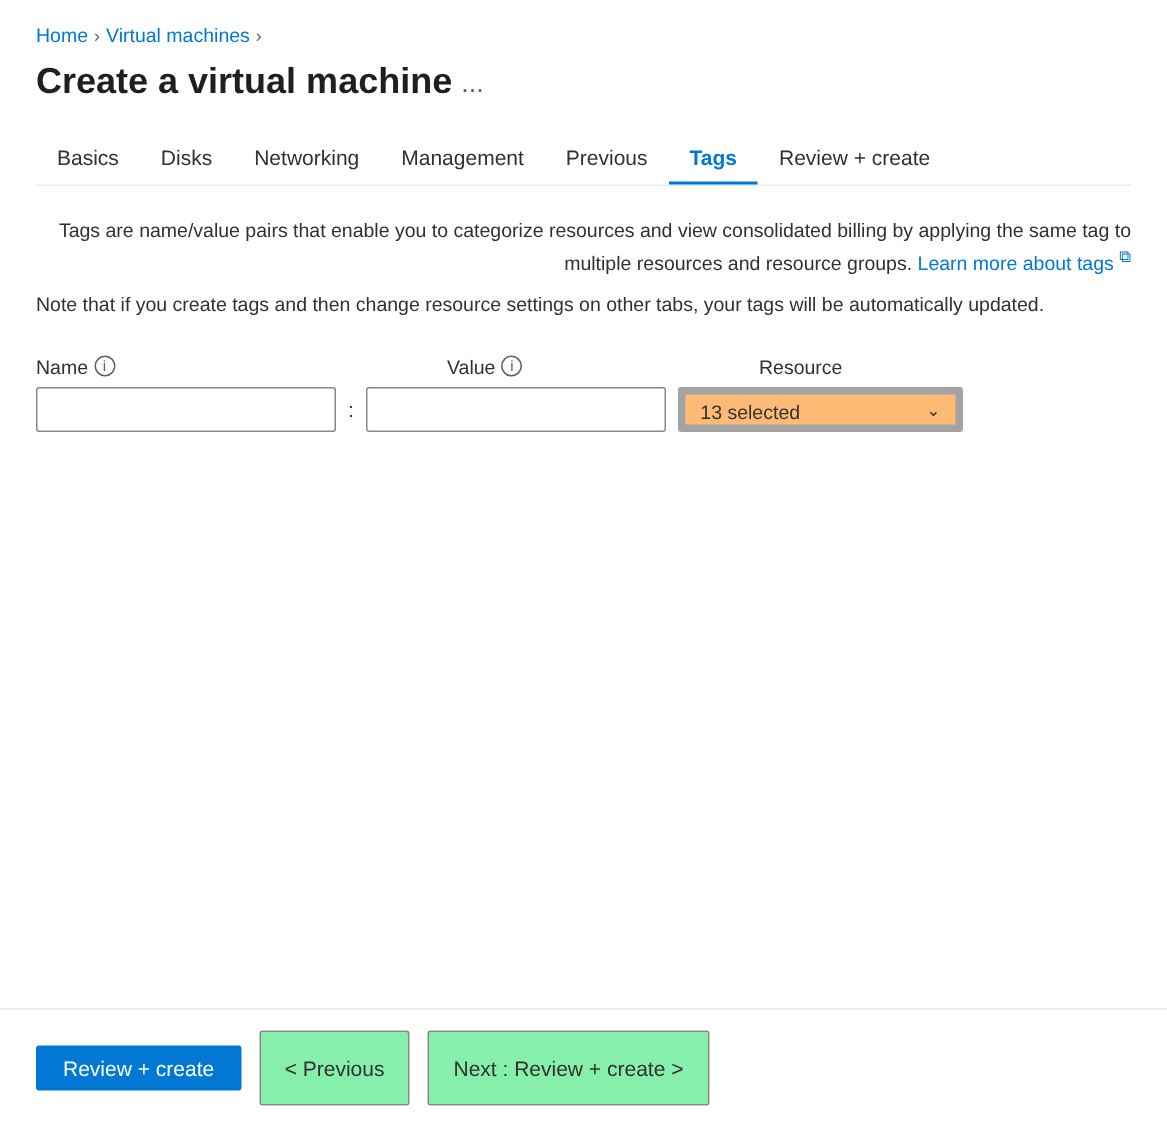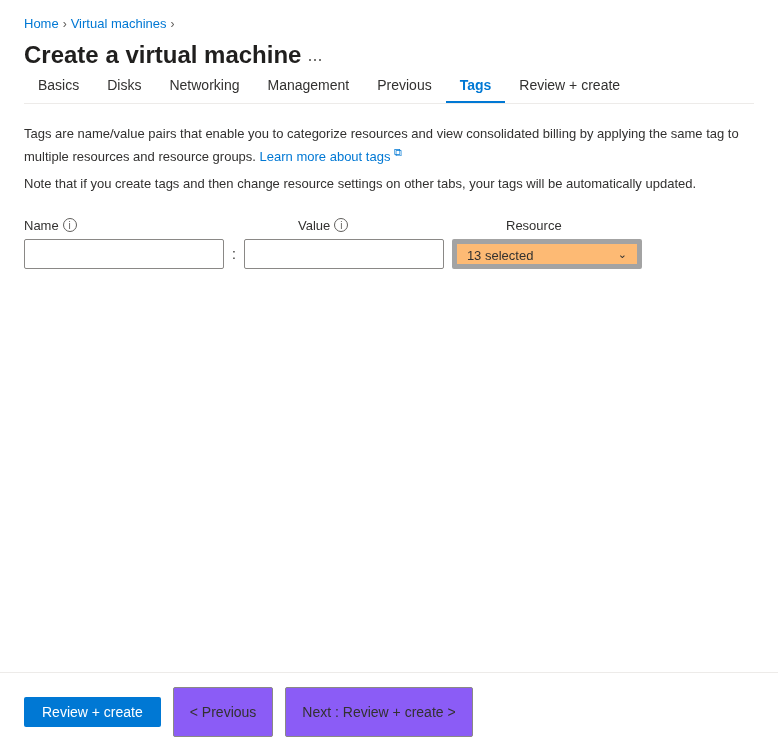--- a/index.html
+++ b/index.html
@@ -28,20 +28,21 @@
       color: #0078d4;
       text-decoration: none;
     }
     .breadcrumb-sep {
       color: #605e5c;
       font-size: 12px;
     }
     .page-title-row {
       display: flex;
       align-items: center;
+      margin-bottom: 20px;
     }
     .page-title {
       font-size: 24px;
       font-weight: 600;
       color: #201f1e;
     }
     .ellipsis-btn {
       background: none;
       border: none;
       cursor: pointer;
@@ -70,20 +71,21 @@
       color: #0078d4;
       border-bottom: 2px solid #0078d4;
       font-weight: 600;
     }
     .description-text {
       font-size: 13px;
       color: #323130;
       line-height: 1.5;
       margin-bottom: 8px;
       max-width: 740px;
+      text-align: right;
     }
     .description-text a {
       color: #0078d4;
       text-decoration: none;
     }
     .link-icon {
       font-size: 11px;
       vertical-align: super;
     }
     .note-text {
@@ -197,21 +199,21 @@
       background: #0078d4;
       color: #fff;
       border: none;
       padding: 7px 18px;
       font-size: 14px;
       cursor: pointer;
       border-radius: 2px;
       font-family: inherit;
     }
     .btn-secondary {
-      background: #8b5cf6;
+      background: #86efac;
       color: #323130;
       border: 1px solid #8a8886;
       padding: 16px 16px;
       font-size: 14px;
       cursor: pointer;
       border-radius: 2px;
       font-family: inherit;
     }
   </style>
 </head>

